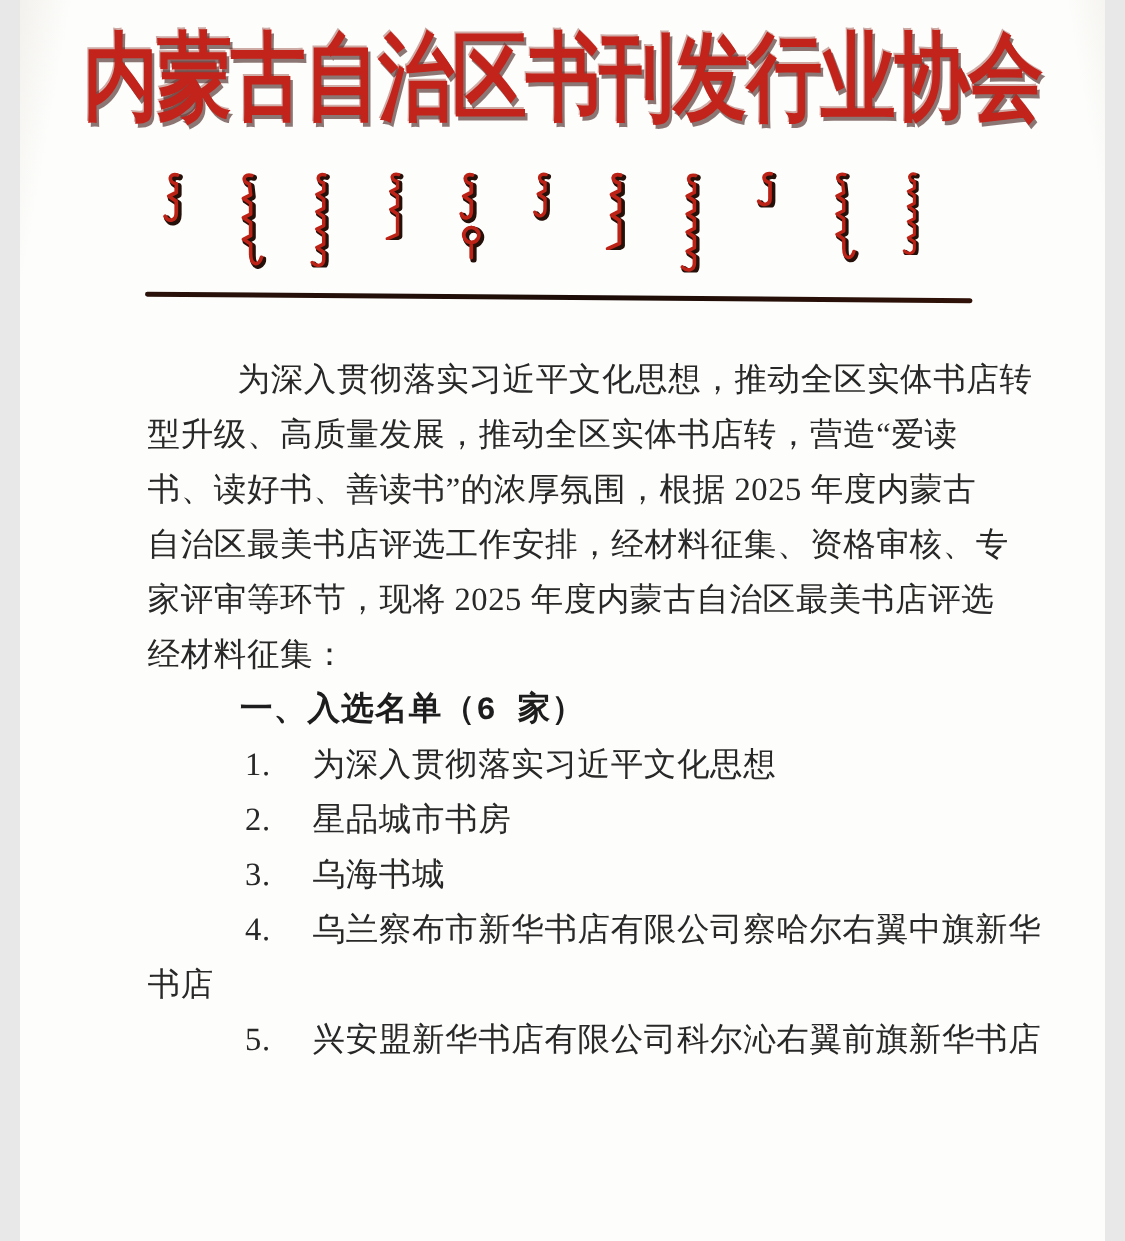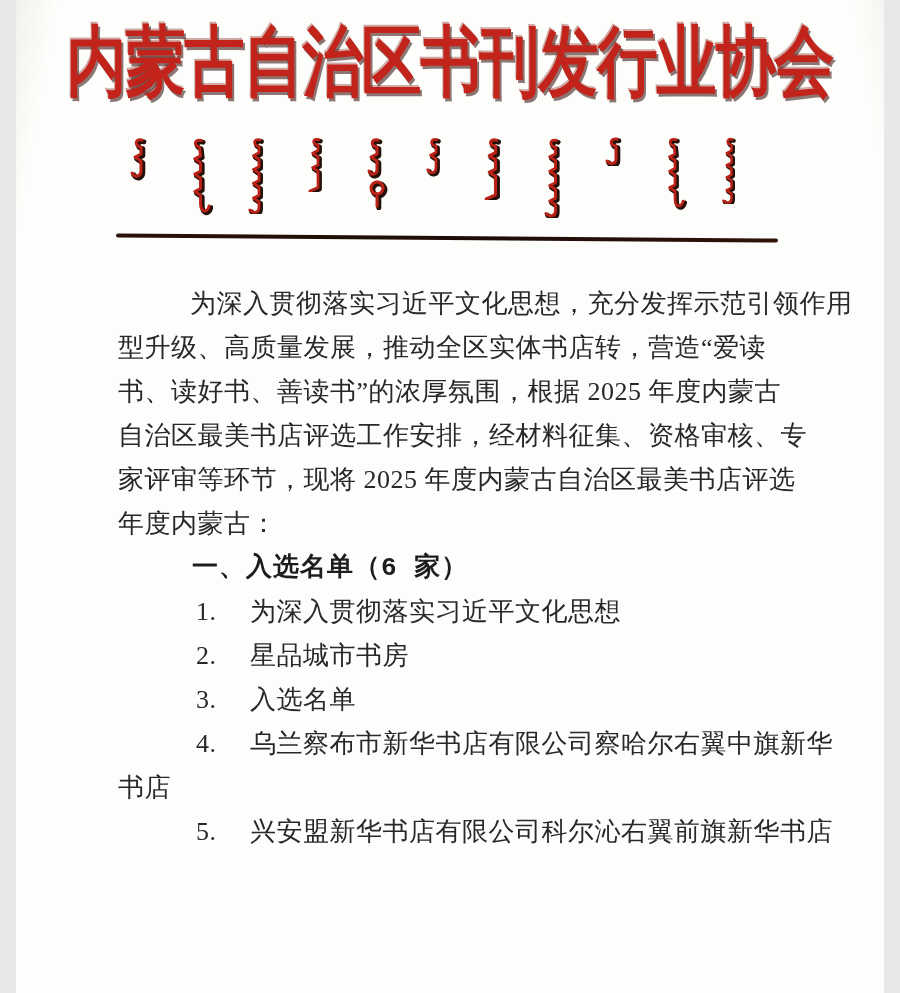--- a/index.html
+++ b/index.html
@@ -138,37 +138,37 @@
         <path class="shadow" transform="translate(1.8,1.8)" d="M14 4 C7 2 6 10 13 11 L13 18 L7 21 L13 25 L13 33 L7 36 L13 40 L13 48 L7 51 L13 55 L13 64 L7 67 L13 71 L13 77 C13 83 7 84 3 80"></path>
         <path class="ink" d="M14 4 C7 2 6 10 13 11 L13 18 L7 21 L13 25 L13 33 L7 36 L13 40 L13 48 L7 51 L13 55 L13 64 L7 67 L13 71 L13 77 C13 83 7 84 3 80"></path>
       </svg>
     </div>
 
     <div class="divider"></div>
   </header>
 
 
   <main class="doc-body">
-    <div class="bodyline first">为深入贯彻落实习近平文化思想，充分发挥示范引领作用</div>
+    <div class="bodyline first">为深入贯彻落实习近平文化思想，推动全区实体书店转</div>
     <div class="bodyline">型升级、高质量发展，推动全区实体书店转，营造“爱读</div>
     <div class="bodyline">书、读好书、善读书”的浓厚氛围，根据 2025 年度内蒙古</div>
     <div class="bodyline">自治区最美书店评选工作安排，经材料征集、资格审核、专</div>
     <div class="bodyline">家评审等环节，现将 2025 年度内蒙古自治区最美书店评选</div>
-    <div class="bodyline">年度内蒙古：</div>
+    <div class="bodyline">经材料征集：</div>
 
     <div class="bodyline section-heading">一、入选名单（6 家）</div>
 
     <div class="bodyline list-row">
       <span class="num">1.</span><span class="item-text">为深入贯彻落实习近平文化思想</span>
     </div>
     <div class="bodyline list-row">
       <span class="num">2.</span><span class="item-text">星品城市书房</span>
     </div>
     <div class="bodyline list-row">
-      <span class="num">3.</span><span class="item-text">入选名单</span>
+      <span class="num">3.</span><span class="item-text">乌海书城</span>
     </div>
     <div class="bodyline list-row">
       <span class="num">4.</span><span class="item-text">乌兰察布市新华书店有限公司察哈尔右翼中旗新华</span>
     </div>
     <div class="bodyline">书店</div>
     <div class="bodyline list-row">
       <span class="num">5.</span><span class="item-text">兴安盟新华书店有限公司科尔沁右翼前旗新华书店</span>
     </div>
   </main>
 

